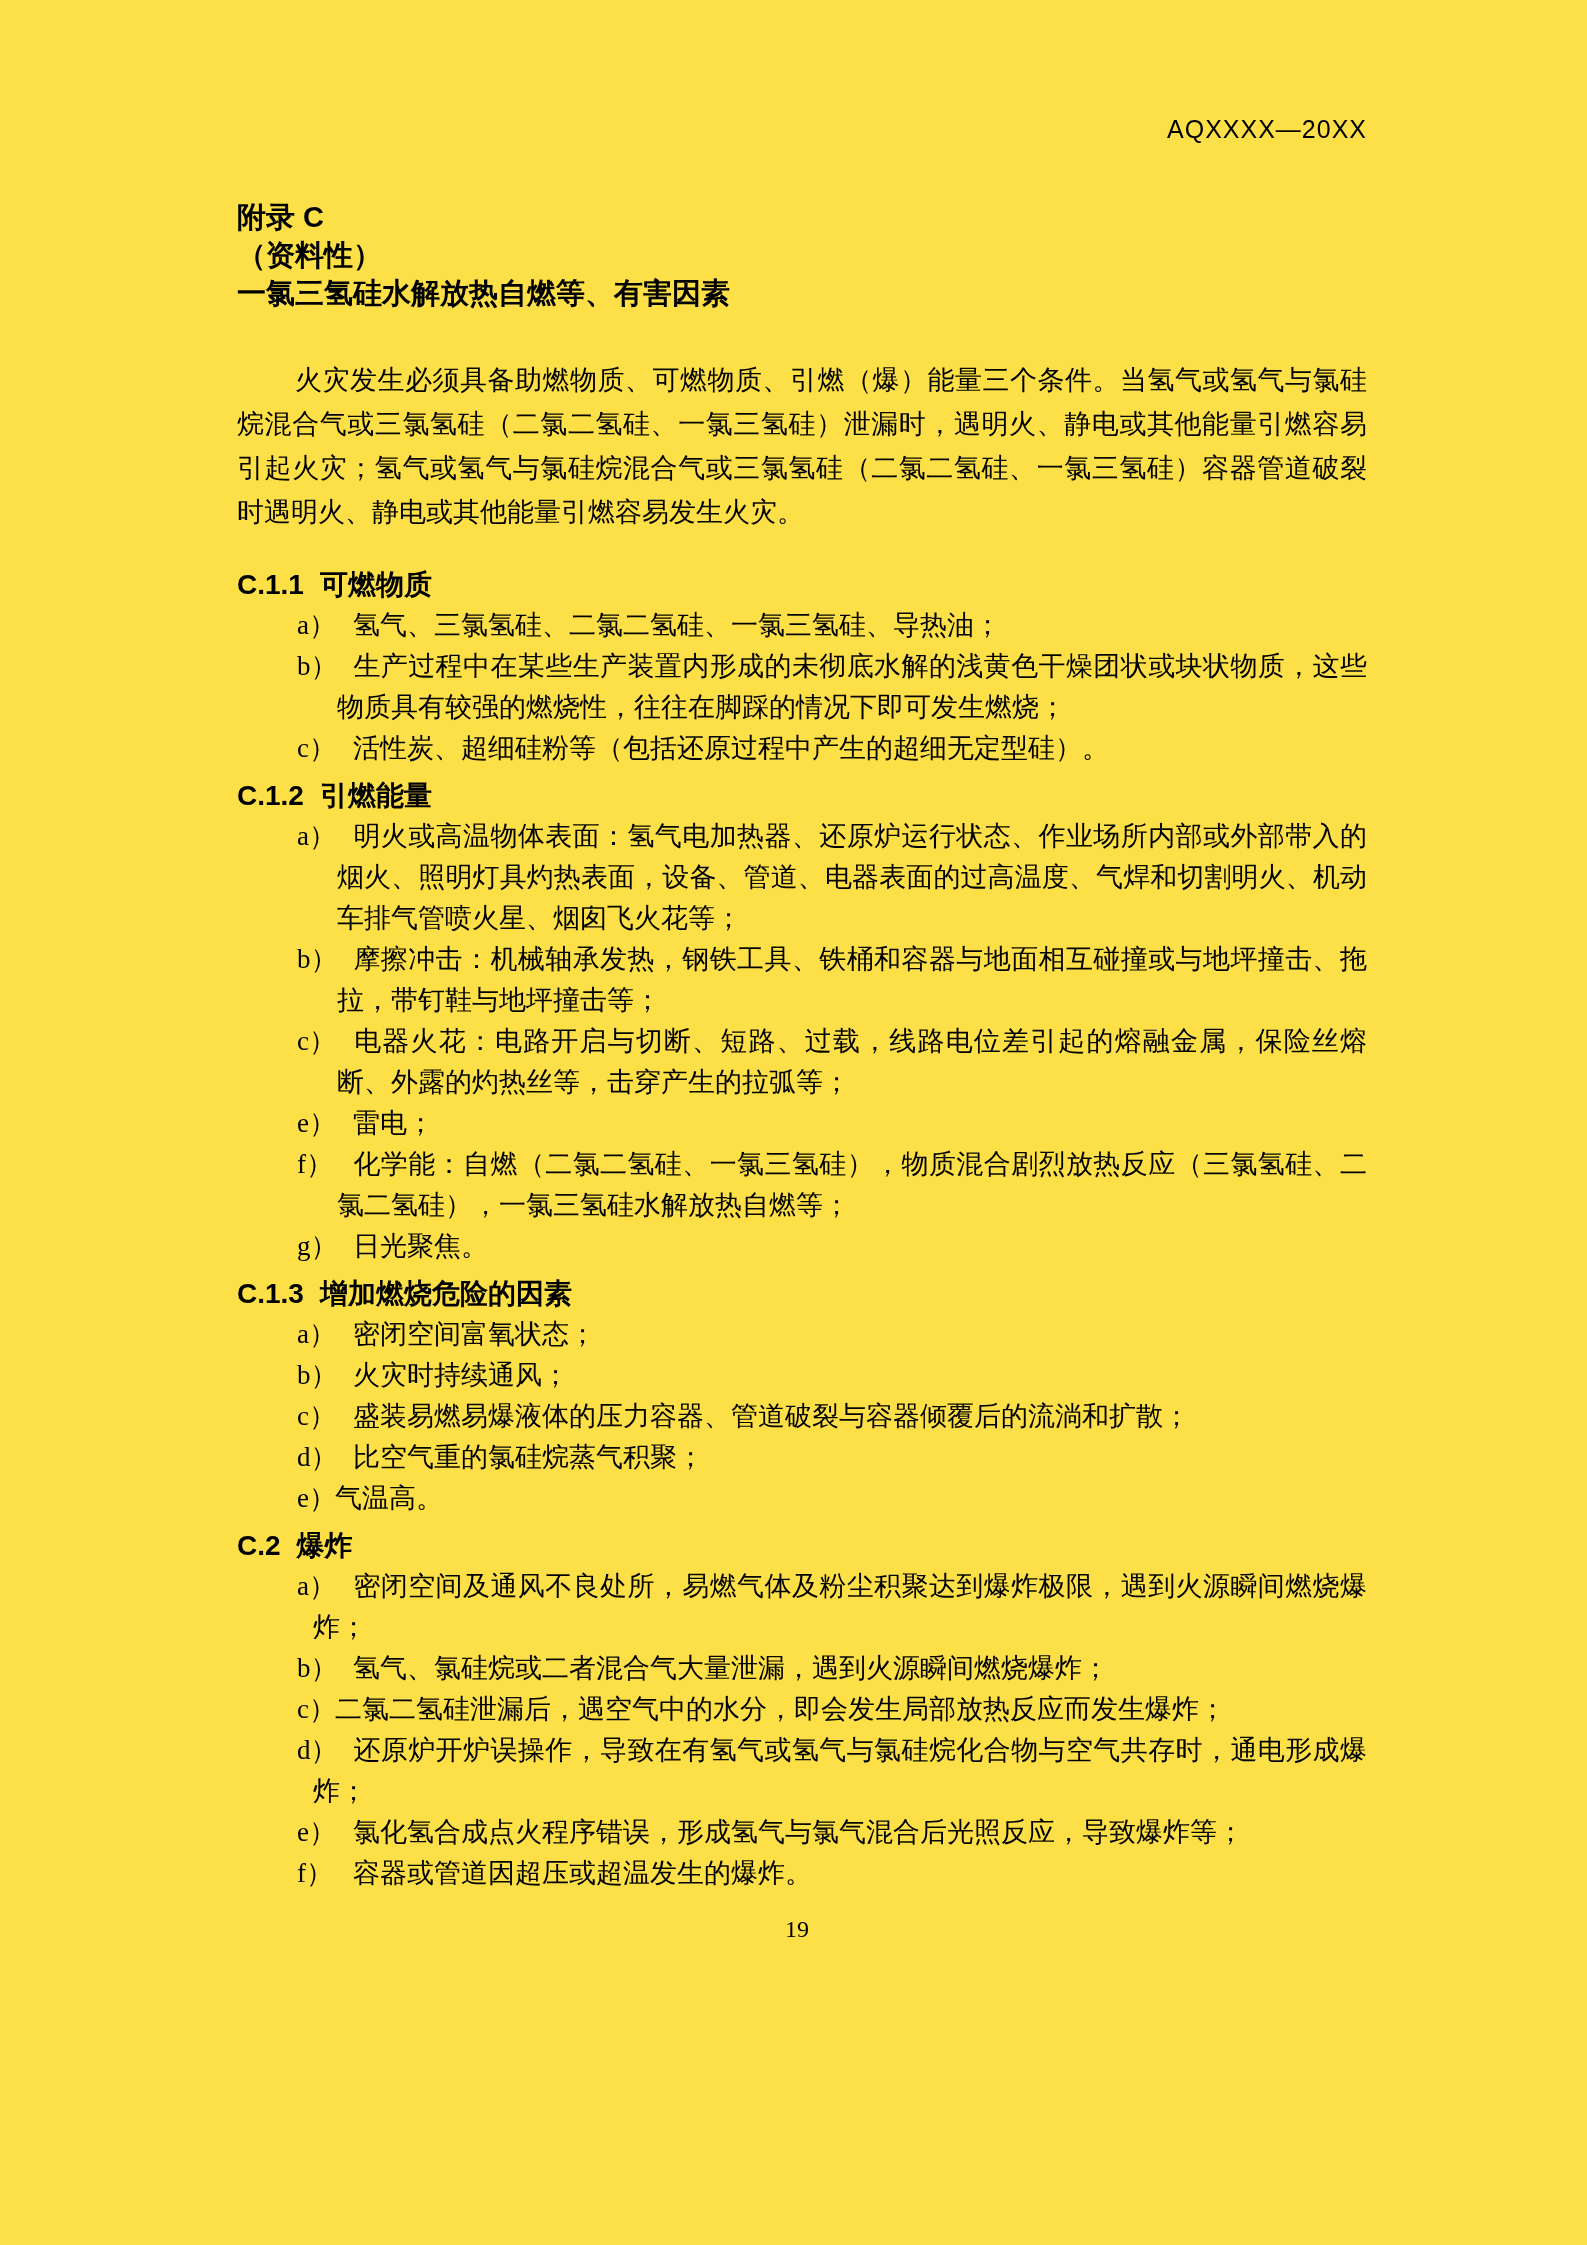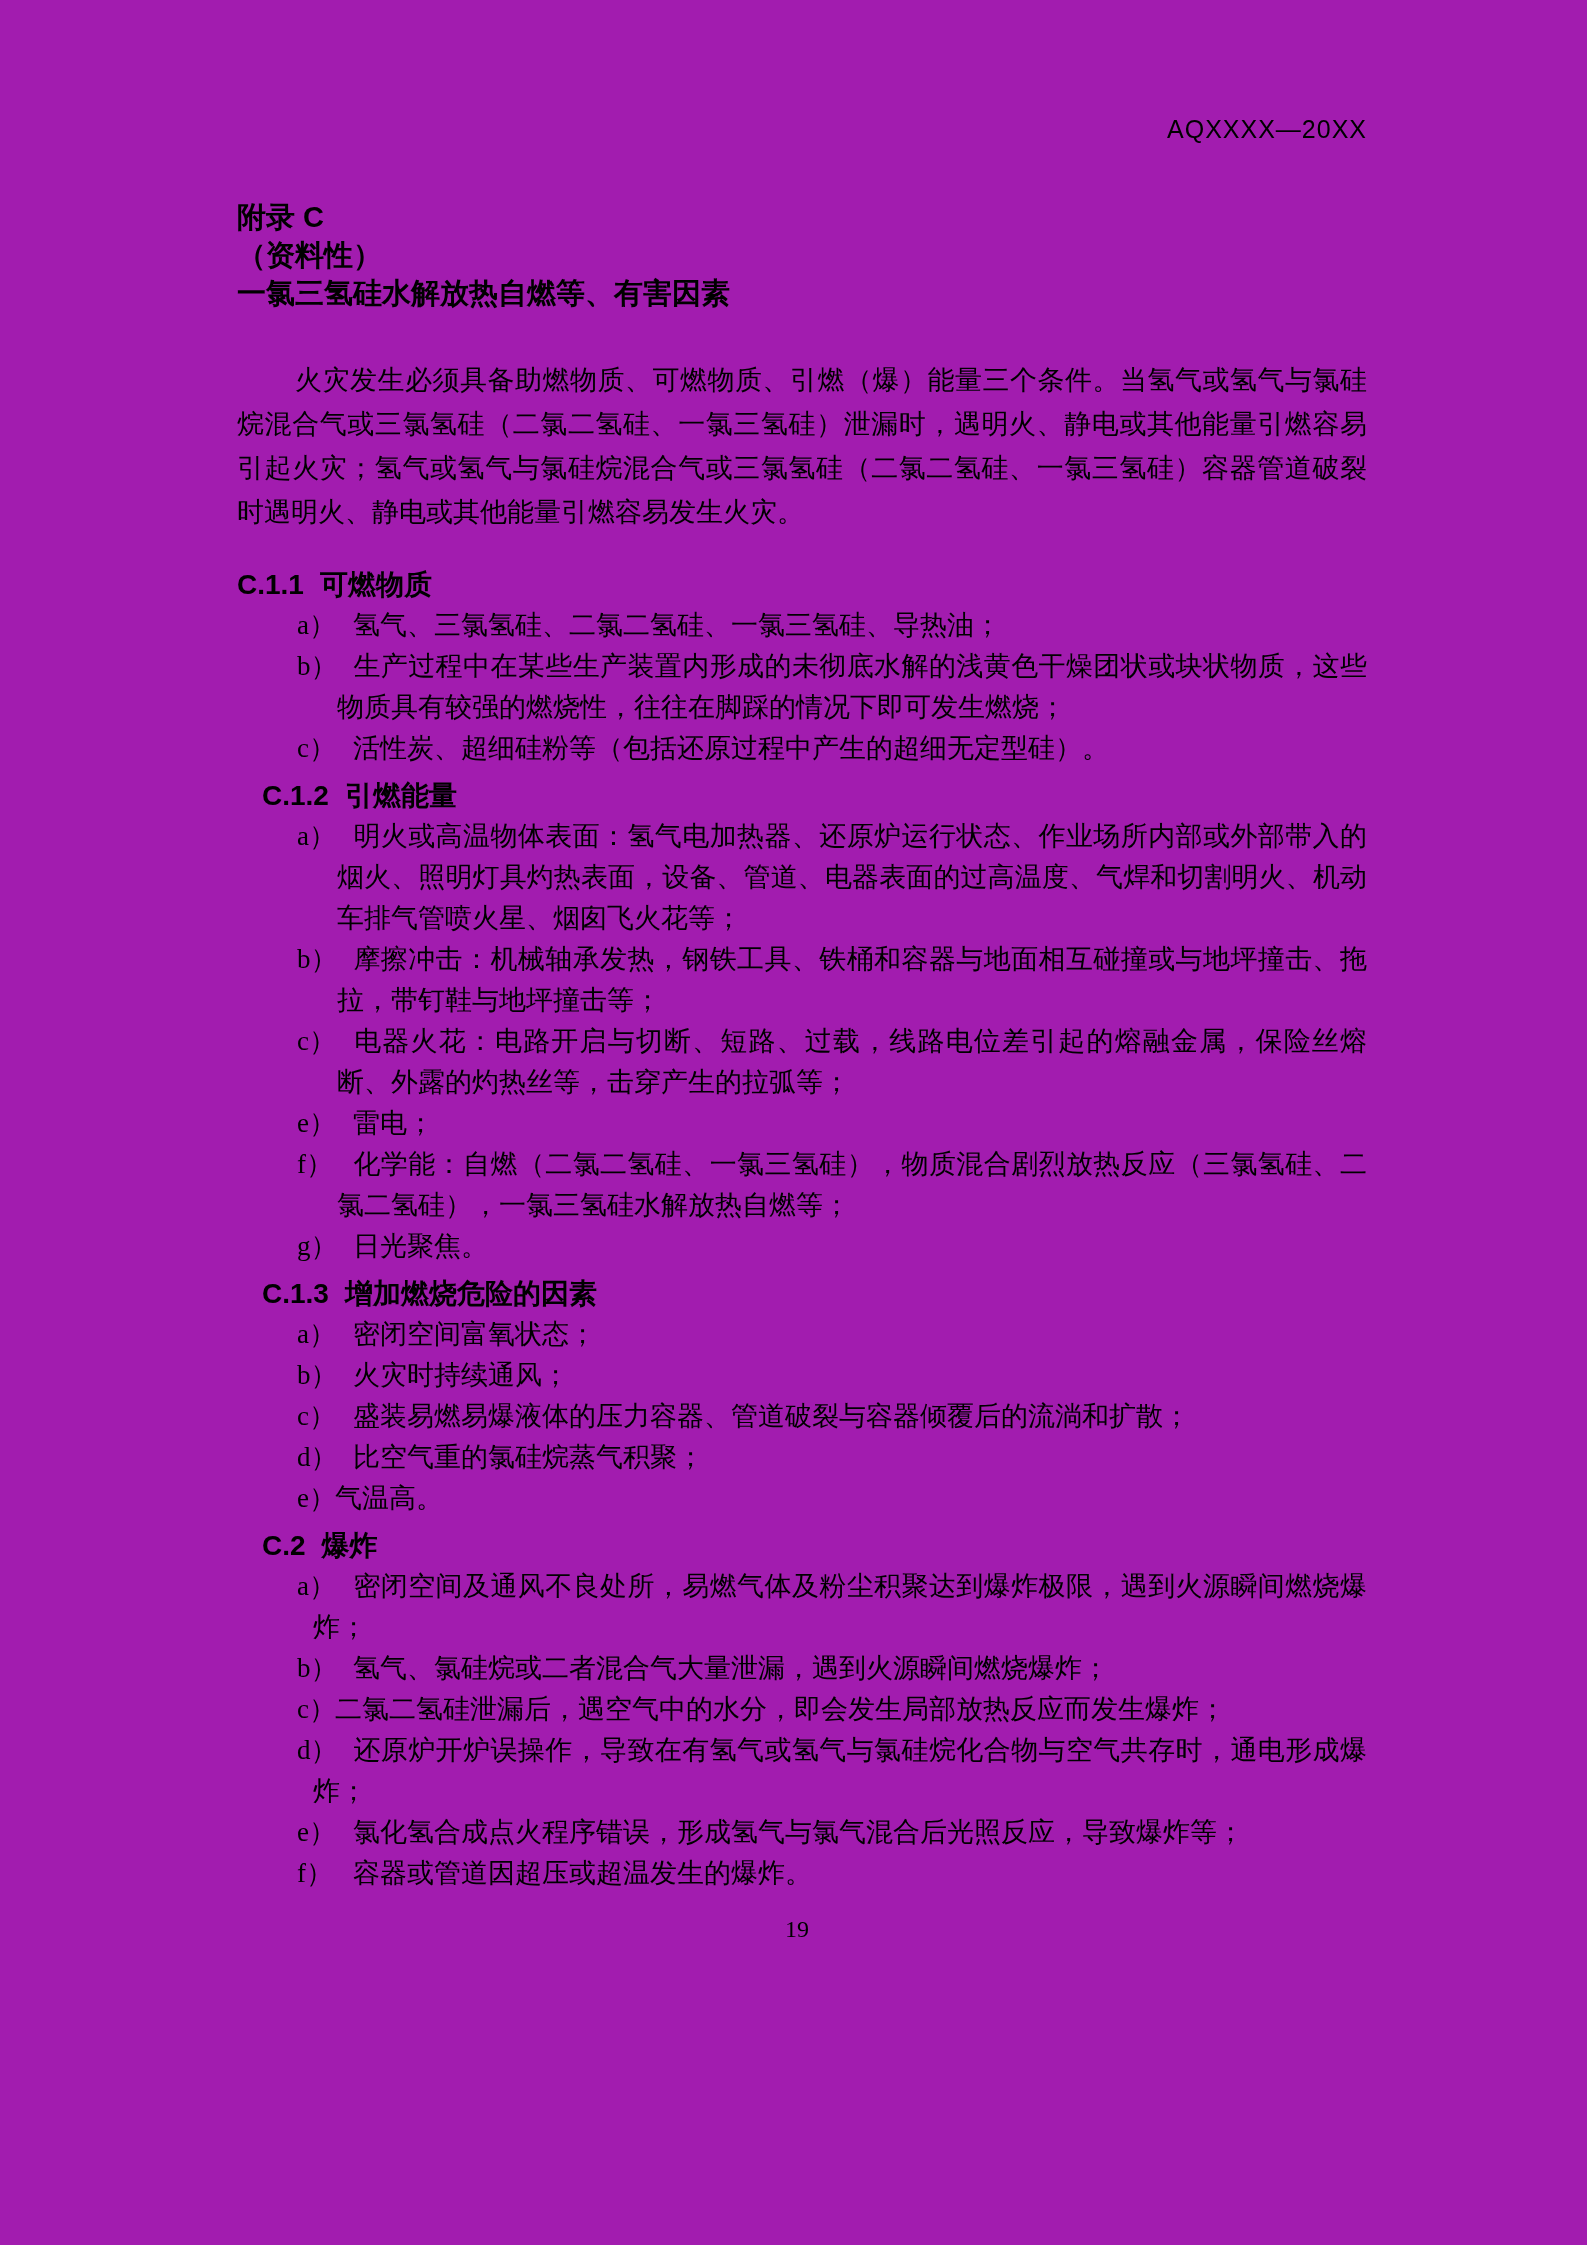--- a/index.html
+++ b/index.html
@@ -1,20 +1,20 @@
 <!DOCTYPE html>
 <html><head>
 <meta charset="utf-8">
 <style>
   html,body { margin:0; padding:0; background:#ffffff; }
   .page {
     position:relative;
     width:1587px;
     height:2245px;
-    background:#a21caf;
+    background:#fde047;
     color:#000000;
     font-family:"Liberation Serif", serif;
     font-size:27px;
     overflow:hidden;
   }
   .content {
     padding-left:237px;
     padding-right:220px;
   }
   .doc-header {
@@ -36,21 +36,21 @@
   }
   .sec-heading {
     font-family:"Liberation Sans", sans-serif;
     font-weight:700;
     font-size:28px;
     line-height:41px;
   }
   .sec-heading .sec-id { margin-right:16px; }
   .heading-c1 { margin-top:34px; }
   .heading-first-sub { margin-top:30px; }
-  .heading-rhythm { margin-top:6px;margin-left:25px; }
+  .heading-rhythm { margin-top:6px; }
   .para {
     margin-top:46px;
     line-height:44px;
     text-indent:58px;
     text-align:justify;
   }
   .item {
     line-height:41px;
     text-align:justify;
     padding-left:100px;

